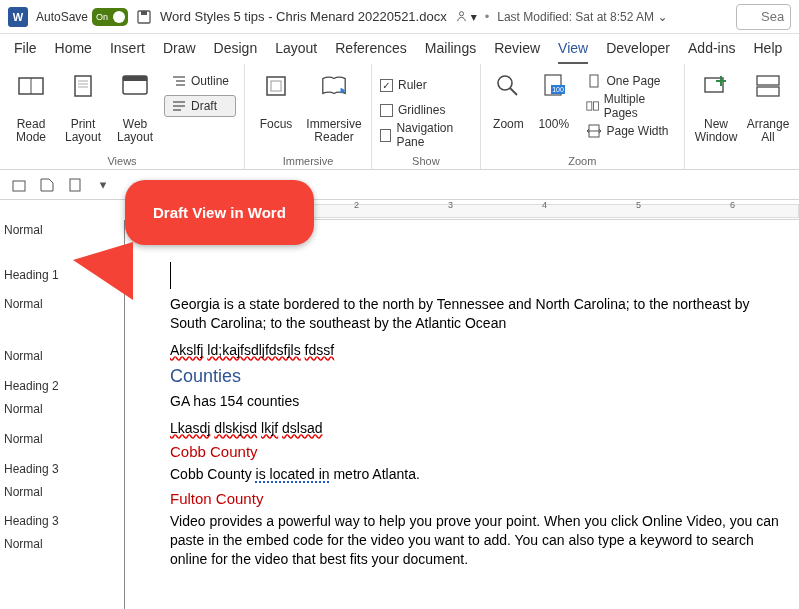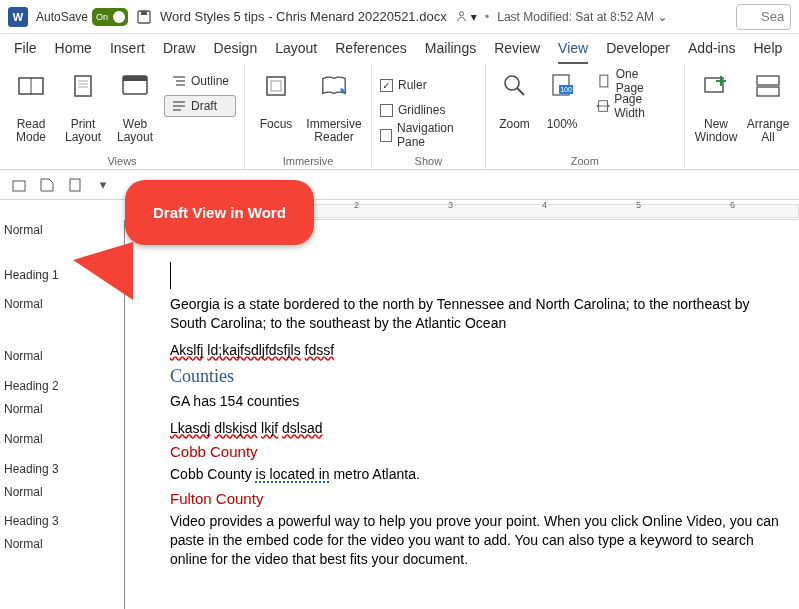--- a/index.html
+++ b/index.html
@@ -53,21 +53,21 @@
   .ruler-bar { position:absolute; left:40px; right:0; top:4px; height:14px; background:#f7f7f7; border:1px solid #ddd;}
   .ruler-mark { position:absolute; font-size:9px; color:#666; top:0;}
 
   
   .doc-area { display: flex; position: relative; height: calc(609px - 34px - 30px - 106px - 30px - 20px); }
   .style-pane { width: 125px; border-right: 1px solid #888; background: #fff; }
   .style-row { font-size: 12px; color: #333; padding-left: 4px; position: absolute; }
   .content { flex: 1; padding: 0 20px 0 45px; position: relative; overflow:hidden; }
   .h1 { font-family: "Calibri Light", sans-serif; color: #2f5496; font-size: 24px; font-weight: normal; }
   .h1 .cursor { border-right: 1px solid #000; }
-  .h2 { font-family: Liberation Serif, serif; color: #2f5496; font-size: 18px; font-weight: normal; }
+  .h2 { font-family: Liberation Sans, sans-serif; color: #2f5496; font-size: 18px; font-weight: normal; }
   .h3 { font-family: "Calibri Light", sans-serif; color: #c00000; font-size: 15px; font-weight: normal; }
   .body-text { font-size: 14px; color: #000; line-height: 1.35; }
   .squig-red { text-decoration: underline wavy #e80000; text-decoration-skip-ink: none; }
   .squig-blue { text-decoration: underline dotted #1857c5 2px; text-underline-offset:2px; }
   .para { margin-bottom: 5px; }
 </style>
 </head>
 <body>
 
 <div class="title-bar">
@@ -246,20 +246,27 @@
       </div>
       <div class="btn-stack">
         <div class="btn-small">
           <svg width="16" height="14" viewBox="0 0 16 14">
               <rect x="4" y="1" width="8" height="12" fill="none" stroke="#555"></rect>
             </svg>
           <span>One Page</span>
         </div>
         <div class="btn-small">
           <svg width="16" height="14" viewBox="0 0 16 14">
+              <rect x="1" y="2" width="6" height="10" fill="none" stroke="#555"></rect>
+              <rect x="9" y="2" width="6" height="10" fill="none" stroke="#555"></rect>
+            </svg>
+          <span>Multiple Pages</span>
+        </div>
+        <div class="btn-small">
+          <svg width="16" height="14" viewBox="0 0 16 14">
               <rect x="3" y="1" width="10" height="12" fill="none" stroke="#555"></rect>
               <line x1="1" y1="7" x2="15" y2="7" stroke="#555"></line>
               <polyline points="3,5 1,7 3,9" fill="none" stroke="#555"></polyline>
               <polyline points="13,5 15,7 13,9" fill="none" stroke="#555"></polyline>
             </svg>
           <span>Page Width</span>
         </div>
       </div>
     </div>
     <div class="group-label">Zoom</div>

